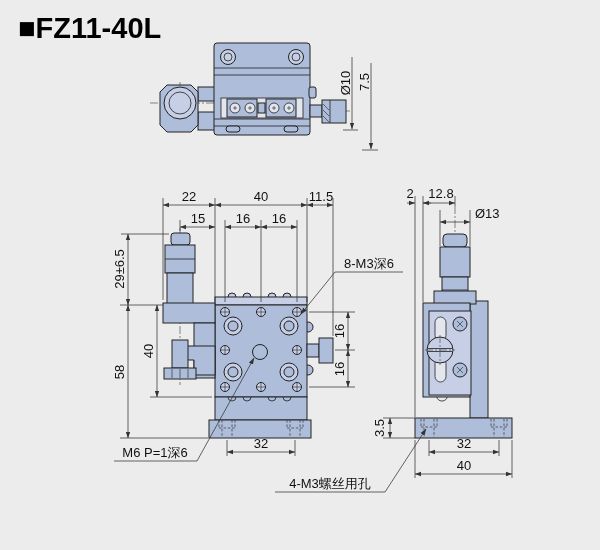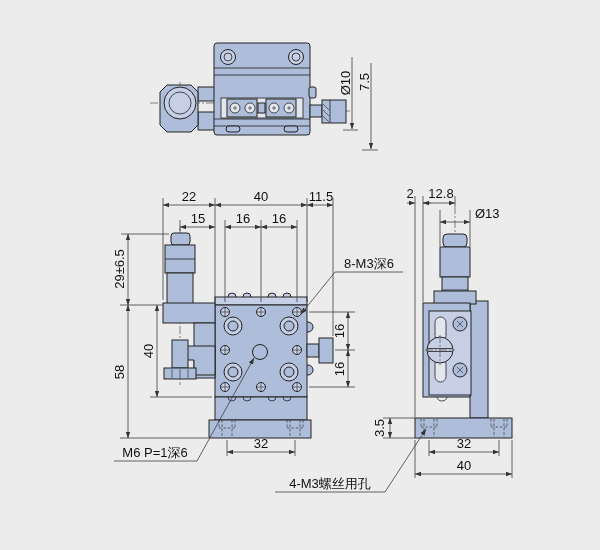--- a/index.html
+++ b/index.html
@@ -15,20 +15,21 @@
   .thin{stroke-width:0.6;}
   .dim{stroke:#333;stroke-width:0.75;fill:none;}
   .dash{stroke:#333;stroke-width:0.7;fill:none;stroke-dasharray:2.6 1.8;}
   .cl{stroke:#555;stroke-width:0.7;fill:none;stroke-dasharray:8 2 2 2;}
   .dimtext{font-family:"Liberation Sans","DejaVu Sans",sans-serif;font-size:13px;fill:#111;}
 </style>
 </head>
 <body>
 
 <div class="screen">
+  <div class="title">■FZ11-40L</div>
 
   <svg width="600" height="550" viewBox="0 0 600 550">
     <defs>
       <marker id="ar" viewBox="0 0 10 10" refX="9.5" refY="5" markerWidth="9" markerHeight="9" orient="auto-start-reverse">
         <path d="M0,1.6 L10,5 L0,8.4 Z" fill="#333"></path>
       </marker>
     </defs>
 
     <g>
 

